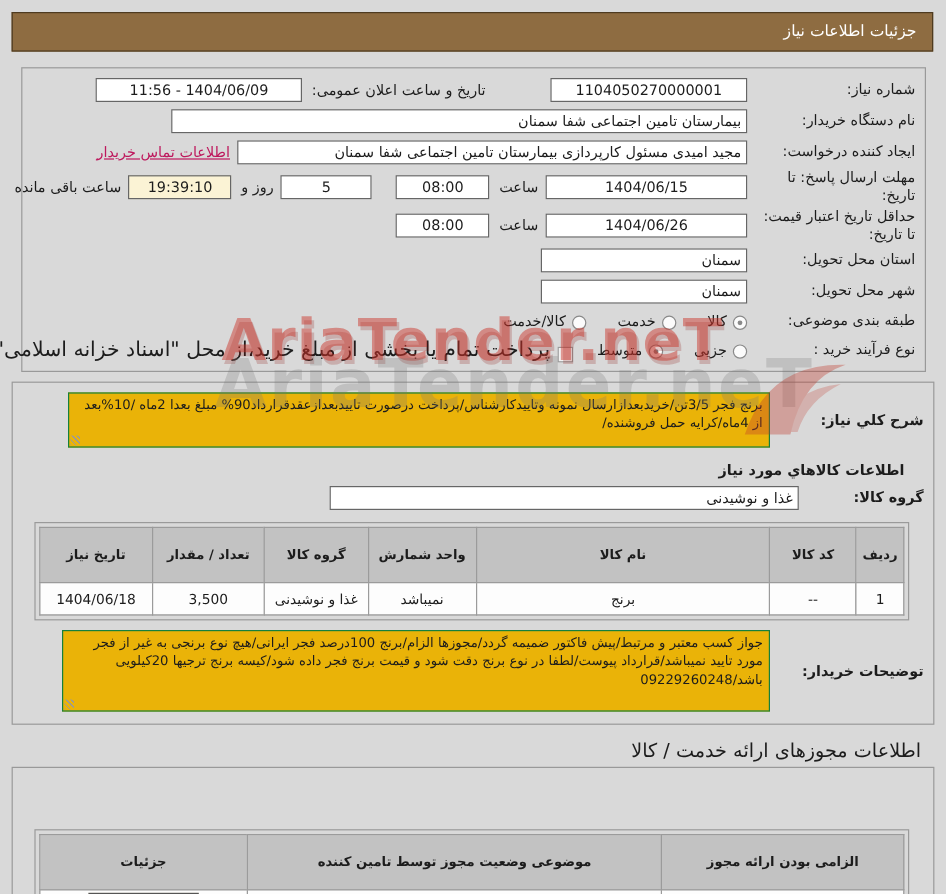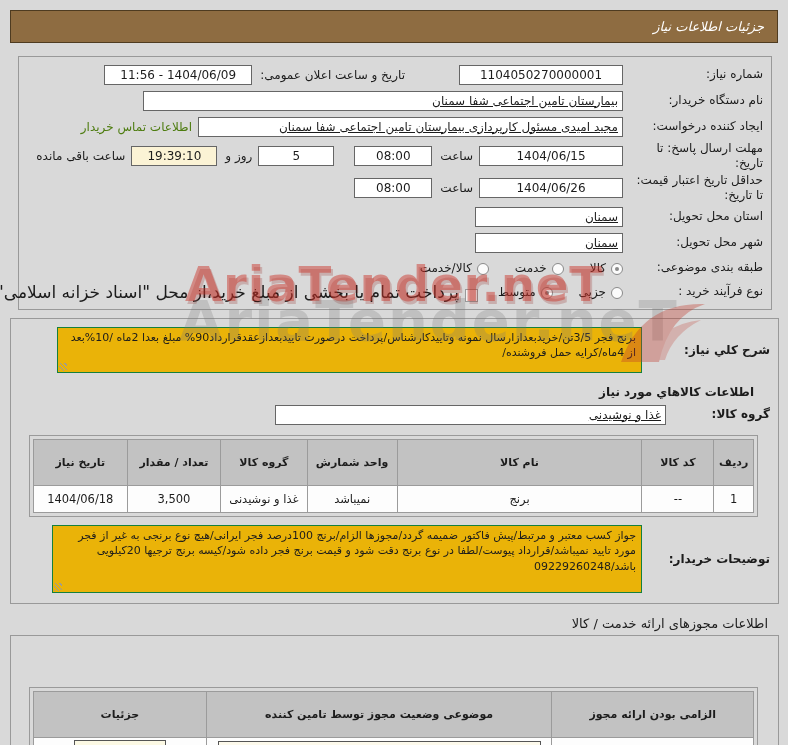--- a/index.html
+++ b/index.html
@@ -7,56 +7,56 @@
   body {
     background:#d9d9d9;
     font-family:"DejaVu Sans", sans-serif;
     font-size:12px; color:#1c1c1c;
     direction:rtl; position:relative;
   }
   .titlebar {
     margin:10px 10px 0 10px; height:33px;
     background:#8e6c41; border:1px solid #4e3b20;
     color:#fff; display:flex; align-items:center;
-    padding-right:13px; font-size:13px;font-style:italic;
+    padding-right:13px; font-size:13px;
   }
   .gbox { border:1px solid #999; margin:0 16px 0 18px; padding:5px 8px; background:#d9d9d9; }
   #box1 { margin-top:13px; }
   #box2 { margin-top:8px; margin-left:10px; margin-right:9px; }
   #box3 { margin-top:4px; margin-left:10px; margin-right:9px; height:126px; }
   .frow { display:flex; align-items:center; min-height:25px; margin-bottom:1px; flex-wrap:nowrap; }
   .lab { flex:0 0 140px; padding-left:4px; line-height:1.25; }
   .inl-lab { padding:0 6px 0 8px; white-space:nowrap; }
   .inp {
     background:#fff; border:1px solid #666; height:20px;
     display:flex; align-items:center; justify-content:center;
     padding:0 4px; white-space:nowrap; overflow:hidden; flex:none;
   }
-  .inp.r { justify-content:flex-start;text-decoration:underline; } 
+  .inp.r { justify-content:flex-start; } 
   .cream { background:#fbf3d5; }
-  .w150{width:164px} .w168{width:144px} .w172{width:148px} .w480{width:480px}
+  .w150{width:164px} .w168{width:168px} .w172{width:172px} .w480{width:480px}
   .w425{width:425px} .w78{width:78px} .w76{width:76px} .w86{width:86px} .w391{width:391px}
   .sp20{width:20px;flex:none} .sp26{width:26px;flex:none} .sp48{width:48px;flex:none} .sp6{width:6px;flex:none}
-  .link { color:#4d7c0f; white-space:nowrap; cursor:pointer; }
+  .link { color:#be185d; white-space:nowrap; cursor:pointer;text-decoration:underline; }
   .radio { width:12px; height:12px; border-radius:50%; border:1px solid #8a8a8a;
     background:#fbfbfb; display:inline-block; position:relative; flex:none; margin-left:5px; }
   .radio.sel::after { content:""; position:absolute; inset:3px; border-radius:50%; background:#8a8a8a; }
   .opt { display:flex; align-items:flex-end; white-space:nowrap; }
   .cbx { width:13px; height:13px; border:1px solid #9a9a9a; background:#f2f2f2;
     display:inline-flex; align-items:center; justify-content:center;
     font-size:10px; color:#9e9e9e; flex:none; margin-left:6px; }
   .cbx.checked::after { content:"\2713"; }
   .cbx.gray { background:#e6e6e6; }
   .boldlab { font-weight:bold; }
   .tarea { background:#eab308; border:1px solid #15803d; padding:2px 5px; font-size:11px;
     line-height:1.4; position:relative; overflow:hidden; text-align:right; }
   .rh { position:absolute; left:1px; bottom:1px; width:8px; height:8px;
     background:repeating-linear-gradient(45deg,#9a9a9a 0 1px,transparent 1px 3px); }
   .sectitle-in { font-weight:bold; margin:9px 16px 3px 0; font-size:12px; }
-  .sectitle-out { margin:12px 20px 3px 0; font-size:13px; }
+  .sectitle-out { margin:12px 20px 3px 0; font-size:16px; }
   .tablebox { border:1px solid #9a9a9a; padding:3px; margin:8px 12px 0 10px; }
   table { width:100%; border-collapse:collapse; table-layout:fixed; }
   th { background:#c2c2c2; border:1px solid #9b9b9b; font-size:11px; font-weight:bold;
     height:25px; padding:16px 4px; text-align:center; }
   td { background:#fdfdfd; border:1px solid #9b9b9b; font-size:11.5px; text-align:center;
     height:27px; padding:2px 4px; overflow:hidden; white-space:nowrap; }
   #box3 .tablebox { margin-top:46px; }
   .select { background:#fdfaec; border:1px solid #555; height:21px; width:96%;
     display:flex; align-items:center; padding:0 8px; margin:0 auto; }
   .select .chev { font-size:10px; color:#444; line-height:1; }

